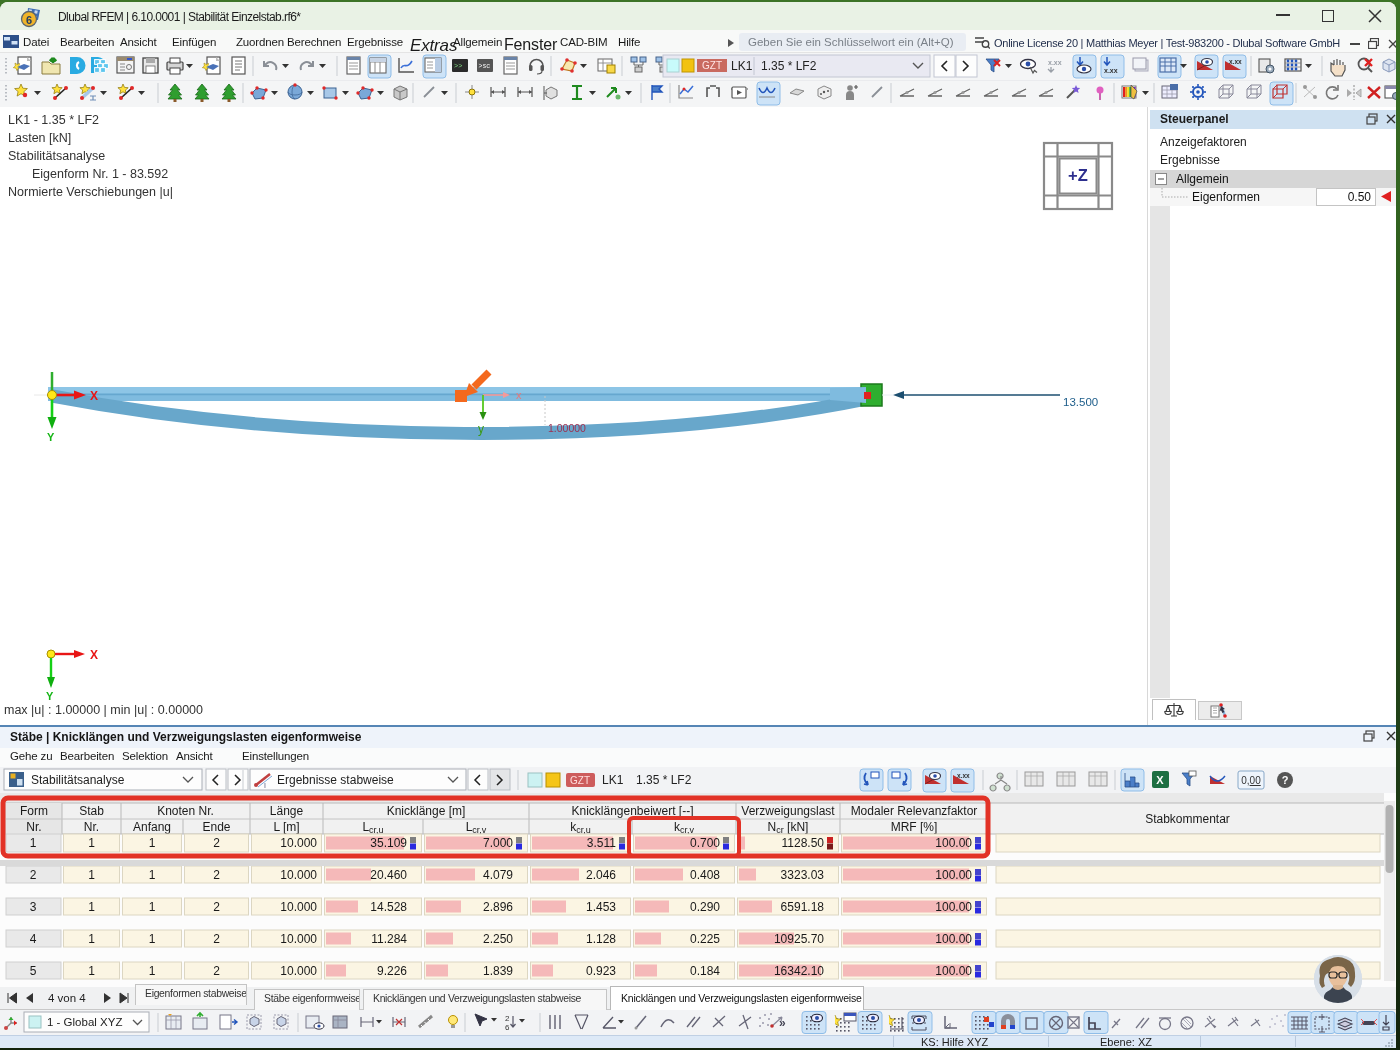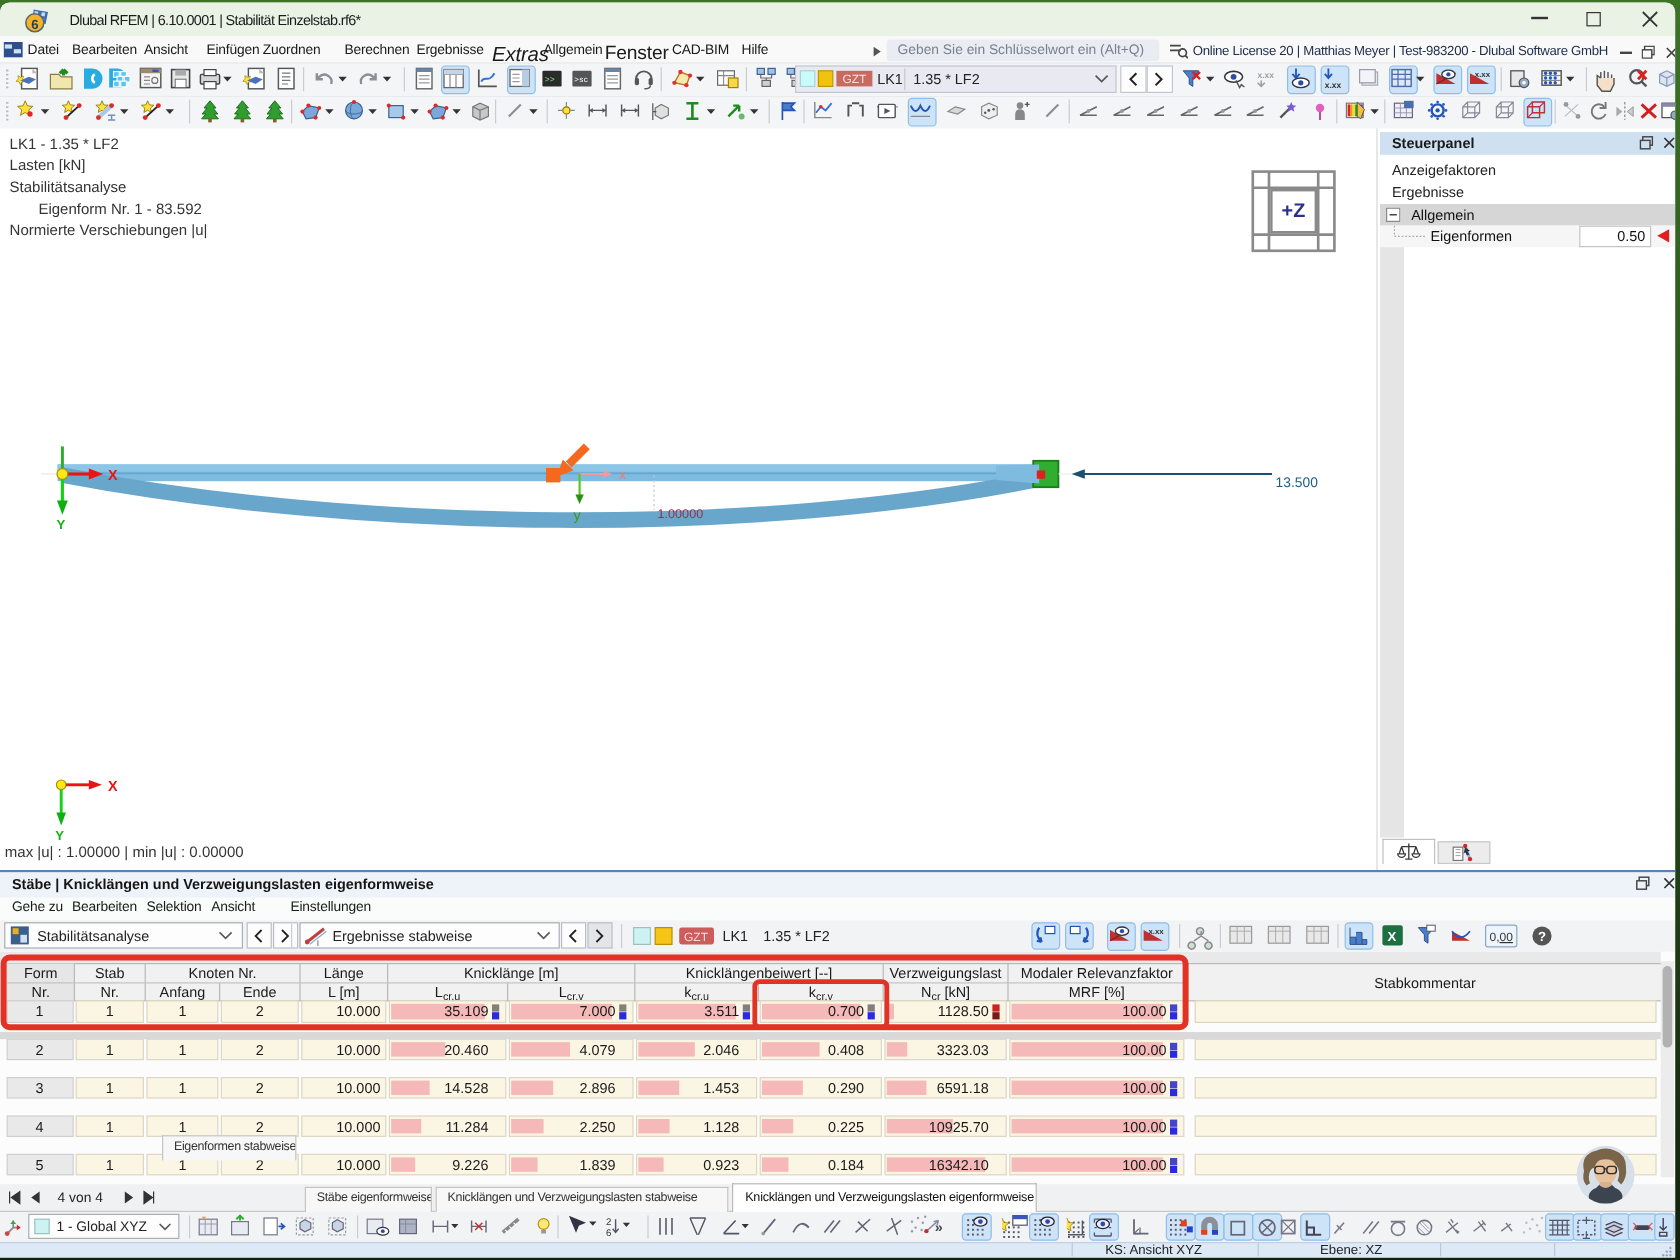--- a/index.html
+++ b/index.html
@@ -27,21 +27,21 @@
 <div class="abs" style="left:0;top:28px;width:1396px;height:23px;background:#f8f9f8;border-bottom:1px solid #e4e4e4;"></div>
 <svg class="abs" style="left:3px;top:33px;" width="16" height="13">
       <rect x="0" y="0" width="16" height="13" fill="#2d4f8a"></rect>
       <rect x="1" y="2" width="6" height="3.5" fill="#cfe0f5"></rect>
       <rect x="8.5" y="6" width="6" height="3.5" fill="#cfe0f5"></rect>
     </svg>
 <div class="tx" style="left:23px;top:34px;font-size:11.5px;letter-spacing:-0.15px;color:#1a1a1a;">Datei</div>
 <div class="tx" style="left:60px;top:34px;font-size:11.5px;letter-spacing:-0.15px;color:#1a1a1a;">Bearbeiten</div>
 <div class="tx" style="left:120px;top:34px;font-size:11.5px;letter-spacing:-0.15px;color:#1a1a1a;">Ansicht</div>
 <div class="tx" style="left:172px;top:34px;font-size:11.5px;letter-spacing:-0.15px;color:#1a1a1a;">Einfügen</div>
-<div class="tx" style="left:219px;top:34px;font-size:11.5px;letter-spacing:-0.15px;color:#1a1a1a;">Zuordnen</div>
+<div class="tx" style="left:236px;top:34px;font-size:11.5px;letter-spacing:-0.15px;color:#1a1a1a;">Zuordnen</div>
 <div class="tx" style="left:287px;top:34px;font-size:11.5px;letter-spacing:-0.15px;color:#1a1a1a;">Berechnen</div>
 <div class="tx" style="left:347px;top:34px;font-size:11.5px;letter-spacing:-0.15px;color:#1a1a1a;">Ergebnisse</div>
 <div class="tx" style="left:410px;top:34px;font-size:17px;letter-spacing:-0.15px;color:#1a1a1a;font-style:italic;">Extras</div>
 <div class="tx" style="left:453px;top:34px;font-size:11.5px;letter-spacing:-0.15px;color:#1a1a1a;">Allgemein</div>
 <div class="tx" style="left:504px;top:34px;font-size:16px;letter-spacing:-0.15px;color:#1a1a1a;text-align:center;">Fenster</div>
 <div class="tx" style="left:560px;top:34px;font-size:11.5px;letter-spacing:-0.15px;color:#1a1a1a;">CAD-BIM</div>
 <div class="tx" style="left:618px;top:34px;font-size:11.5px;letter-spacing:-0.15px;color:#1a1a1a;">Hilfe</div>
 
 <svg class="abs" style="left:727px;top:36px;" width="8" height="10">
       <path d="M1 1 L7 5 L1 9 Z" fill="#555"></path>
@@ -768,21 +768,21 @@
       <rect x="1385.5" y="12" width="8" height="68" rx="4" fill="#b2b2b2"></rect>
     </svg>
 <div class="abs" style="left:0;top:985px;width:1396px;height:23px;background:#f0f1f2;border-bottom:1px solid #c8c8c8;"></div>
 <svg class="abs" style="left:0;top:985px;" width="150" height="23" viewBox="0 0 150 23">
 <path d="M8 6 v10 M9.5 11 l7-5 v10 z" fill="#333" stroke="#333" stroke-width="1"></path>
 <path d="M26 11 l7-5 v10 z" fill="#333"></path>
 <text x="48" y="15" font-size="11.5" fill="#222" font-family="Liberation Sans">4 von 4</text>
 <path d="M104 6 l7 5 -7 5 z" fill="#333"></path>
 <path d="M120 6 l7 5 -7 5 z M128 6 v10" fill="#333" stroke="#333" stroke-width="1"></path>
 </svg>
-<div class="abs" style="left:135px;top:944px;width:112px;height:21px;background:#f7f7f7;border:1px solid #c4c4c4;border-bottom:none;overflow:hidden;">
+<div class="abs" style="left:135px;top:982px;width:112px;height:21px;background:#f7f7f7;border:1px solid #c4c4c4;border-bottom:none;overflow:hidden;">
       <span style="display:block;margin:3px 0 0 9px;font-size:10.4px;letter-spacing:-0.3px;color:#333;white-space:nowrap;">Eigenformen stabweise</span>
     </div>
 <div class="abs" style="left:254px;top:987px;width:106px;height:21px;background:#f7f7f7;border:1px solid #c4c4c4;border-bottom:none;overflow:hidden;">
       <span style="display:block;margin:3px 12px 0 9px;font-size:10.4px;letter-spacing:-0.3px;color:#333;white-space:nowrap;">Stäbe eigenformweise</span>
     </div>
 <div class="abs" style="left:363px;top:987px;width:244px;height:21px;background:#f7f7f7;border:1px solid #c4c4c4;border-bottom:none;overflow:hidden;">
       <span style="display:block;margin:3px 0 0 9px;font-size:10.4px;letter-spacing:-0.3px;color:#333;white-space:nowrap;">Knicklängen und Verzweigungslasten stabweise</span>
     </div>
 <div class="abs" style="left:610px;top:984px;width:254px;height:24px;background:#fff;border:1px solid #b8b8b8;border-bottom:none;z-index:3;overflow:hidden;">
       <span style="display:block;margin:5px 0 0 10px;font-size:10.5px;letter-spacing:-0.2px;color:#111;white-space:nowrap;">Knicklängen und Verzweigungslasten eigenformweise</span>
@@ -987,21 +987,21 @@
       <path d="M1322 4 v6 m-3-3 h6 M1322 16 v6 m-3 0 h6" stroke="#556" stroke-width="1"></path>
       <rect x="1334" y="1.5" width="24" height="22" rx="3" fill="#cde3f7" stroke="#8fbde8"></rect>
       <path d="M1338 14 l7-3 7 3 -7 3 z M1338 11 l7-3 7 3 m-14 6 l7 3 7-3" stroke="#445" stroke-width="1.1" fill="#ccd"></path>
       <rect x="1357" y="1.5" width="24" height="22" rx="3" fill="#cde3f7" stroke="#8fbde8"></rect>
       <rect x="1362" y="11" width="13" height="4" rx="2" fill="#445"></rect>
       <path d="M1361 9 l3 3 m-3 3 l3-3 m10 0 l3-3 m0 6 l-3-3" stroke="#e05050" stroke-width="1"></path>
       <rect x="1379" y="1.5" width="16" height="22" rx="3" fill="#cde3f7" stroke="#8fbde8"></rect>
       <path d="M1386 5 v10 m-3-3 l3 3 3-3 m-6 5 h6 v3 h-6 z" stroke="#445" stroke-width="1.2" fill="none"></path>
     </svg>
 <div class="abs" style="left:0;top:1033px;width:1396px;height:13px;background:#dde9f7;border-top:1px solid #c0d0e4;"></div>
-<div class="tx" style="left:921px;top:1034px;font-size:11px;color:#222;">KS: Ansicht XYZ</div>
+<div class="tx" style="left:921px;top:1034px;font-size:11px;color:#222;">KS: Hilfe XYZ</div>
 <div class="tx" style="left:1100px;top:1034px;font-size:11px;color:#222;">Ebene: XZ</div>
 <svg class="abs" style="left:1384px;top:1036px;" width="10" height="10">
       <g fill="#9aa8b8">
         <circle cx="8" cy="2" r="1"></circle>
         <circle cx="5" cy="5" r="1"></circle>
         <circle cx="8" cy="5" r="1"></circle>
         <circle cx="2" cy="8" r="1"></circle>
         <circle cx="5" cy="8" r="1"></circle>
         <circle cx="8" cy="8" r="1"></circle>
       </g>

